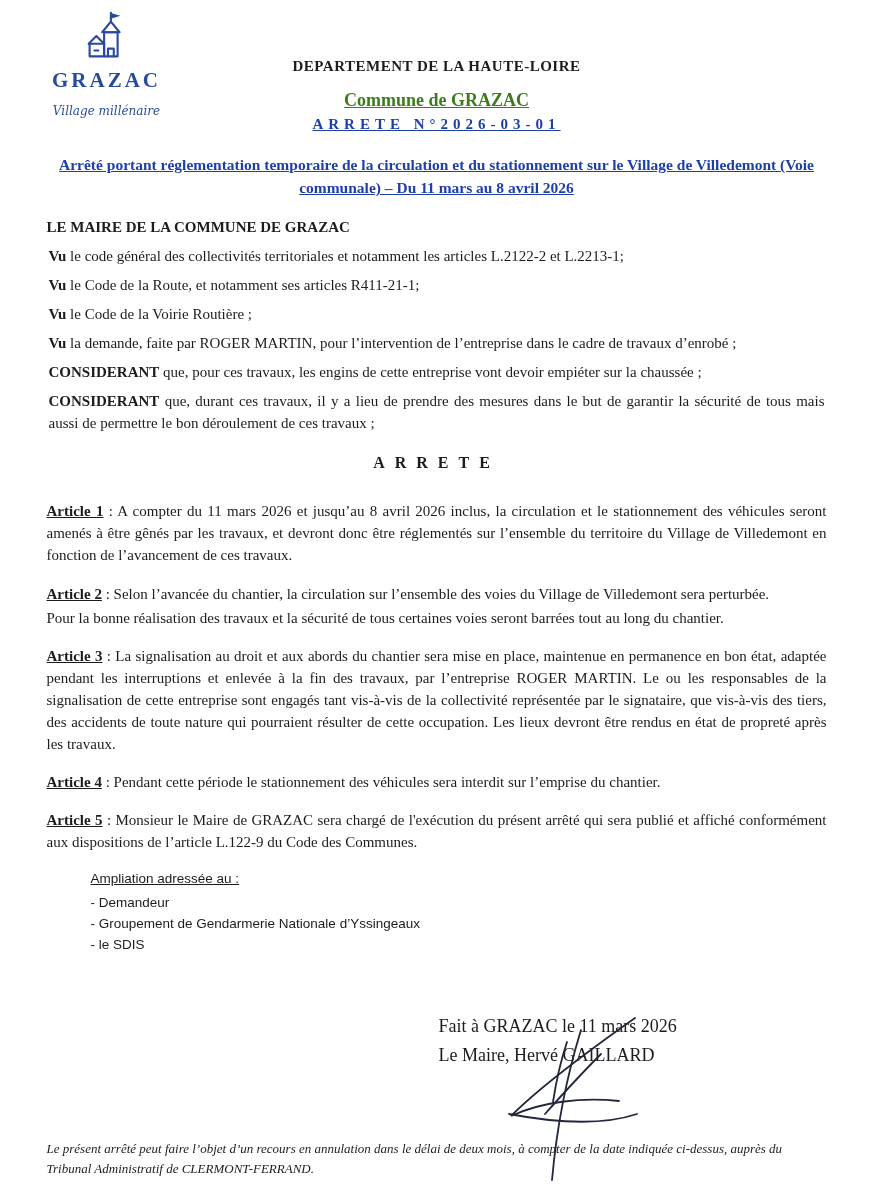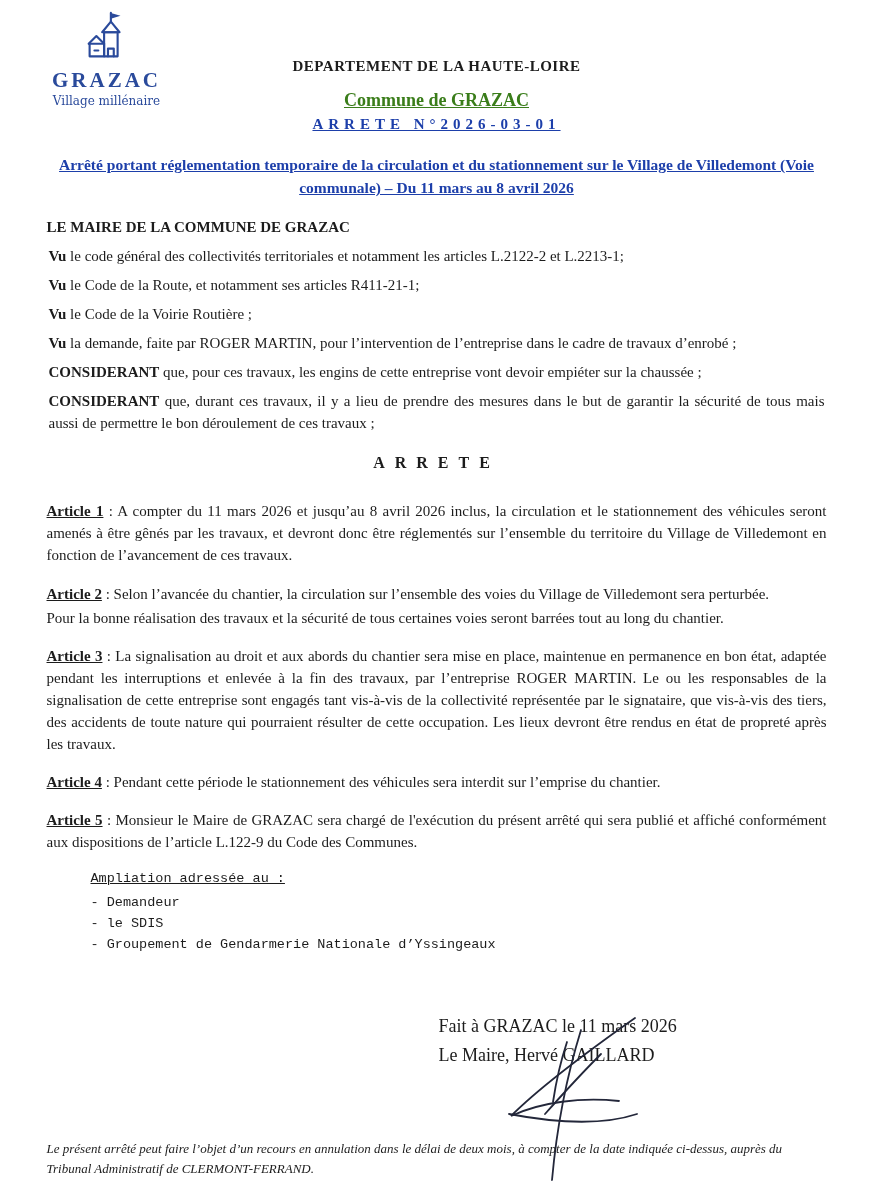--- a/index.html
+++ b/index.html
@@ -5,40 +5,40 @@
   html,body { margin:0; padding:0; background:#ffffff; }
   .page {
     position:relative; width:856px; height:1200px; background:#ffffff;
     font-family:"Liberation Serif", serif; color:#1c1c1c; overflow:hidden;
     margin:0 auto;
   }
   
   .logo { position:absolute; left:34px; top:10px; width:128px; text-align:center; color:#2a4a9b; }
   .logo svg { display:block; margin:0 auto; }
   .logo-name { font-weight:bold; font-size:21px; letter-spacing:3px; margin-top:2px; }
-  .logo-tagline { font-size:12px; margin-top:1px; font-family:"DejaVu Serif", serif; }
+  .logo-tagline { font-style:italic; font-size:12px; margin-top:11px; font-family:"DejaVu Serif", serif; }
   
   .header-center { text-align:center; padding-top:58px; }
   .dept { font-weight:bold; font-size:15px; letter-spacing:0.5px; }
   .commune { color:#3a7d1a; font-weight:bold; font-size:18px; text-decoration:underline; margin-top:15px; }
   .arrete-no { color:#1d3faa; font-weight:bold; font-size:15px; letter-spacing:5px; text-decoration:underline; margin-top:5px; }
   .title { color:#1d3faa; font-weight:bold; font-size:15.5px; text-decoration:underline;
            margin:20px auto 0; max-width:780px; line-height:1.5; }
   
   .body { padding:16px 38px 0; font-size:15px; line-height:1.47; }
   .opening { font-weight:bold; margin-bottom:6px; }
   .clause { margin:7px 2px; text-align:justify; }
   .clause .cl { font-weight:bold; }
   .decree-heading { text-align:center; font-weight:bold; letter-spacing:10px; font-size:16px; margin:17px 0 26px; }
   .article { margin:0 0 16px; text-align:justify; }
   .article.tight { margin-bottom:2px; }
   .article.extra { margin-top:0; }
   .alabel { font-weight:bold; text-decoration:underline; }
   
-  .ampliation { margin:8px 0 0 44px; font-family:Liberation Mono, monospace; font-size:13.5px; line-height:1.55; }
+  .ampliation { margin:8px 0 0 44px; font-family:Liberation Sans, sans-serif; font-size:13.5px; line-height:1.55; }
   .amp-head { text-decoration:underline; margin-bottom:3px; }
   
   .sig { position:absolute; left:430px; top:1012px; font-size:18px; line-height:1.6; }
   .scribble { position:absolute; left:440px; top:1002px; pointer-events:none; }
   
   .footer { position:absolute; left:38px; right:52px; bottom:22px; font-style:italic; font-size:13px; line-height:1.5; }
 </style>
 </head>
 <body>
 
@@ -87,22 +87,22 @@
 
     <p class="article"><span class="alabel">Article 3</span><span> : La signalisation au droit et aux abords du chantier sera mise en place, maintenue en permanence en bon état, adaptée pendant les interruptions et enlevée à la fin des travaux, par l’entreprise ROGER MARTIN. Le ou les responsables de la signalisation de cette entreprise sont engagés tant vis-à-vis de la collectivité représentée par le signataire, que vis-à-vis des tiers, des accidents de toute nature qui pourraient résulter de cette occupation. Les lieux devront être rendus en état de propreté après les travaux.</span></p>
 
     <p class="article"><span class="alabel">Article 4</span><span> : Pendant cette période le stationnement des véhicules sera interdit sur l’emprise du chantier.</span></p>
 
     <p class="article"><span class="alabel">Article 5</span><span> : Monsieur le Maire de GRAZAC sera chargé de l'exécution du présent arrêté qui sera publié et affiché conformément aux dispositions de l’article L.122-9 du Code des Communes.</span></p>
 
     <div class="ampliation">
       <div class="amp-head">Ampliation adressée au :</div>
       <div class="amp-item">- Demandeur</div>
+      <div class="amp-item">- Groupement de Gendarmerie Nationale d’Yssingeaux</div>
       <div class="amp-item">- le SDIS</div>
-      <div class="amp-item">- Groupement de Gendarmerie Nationale d’Yssingeaux</div>
     </div>
   </div>
 
   <div class="sig">
     <div>Fait à GRAZAC le 11 mars 2026</div>
     <div>Le Maire, Hervé GAILLARD</div>
   </div>
 
   <svg class="scribble" width="220" height="185" viewBox="0 0 220 185" aria-hidden="true">
     <g fill="none" stroke="#23273a" stroke-width="1.8" stroke-linecap="round">

